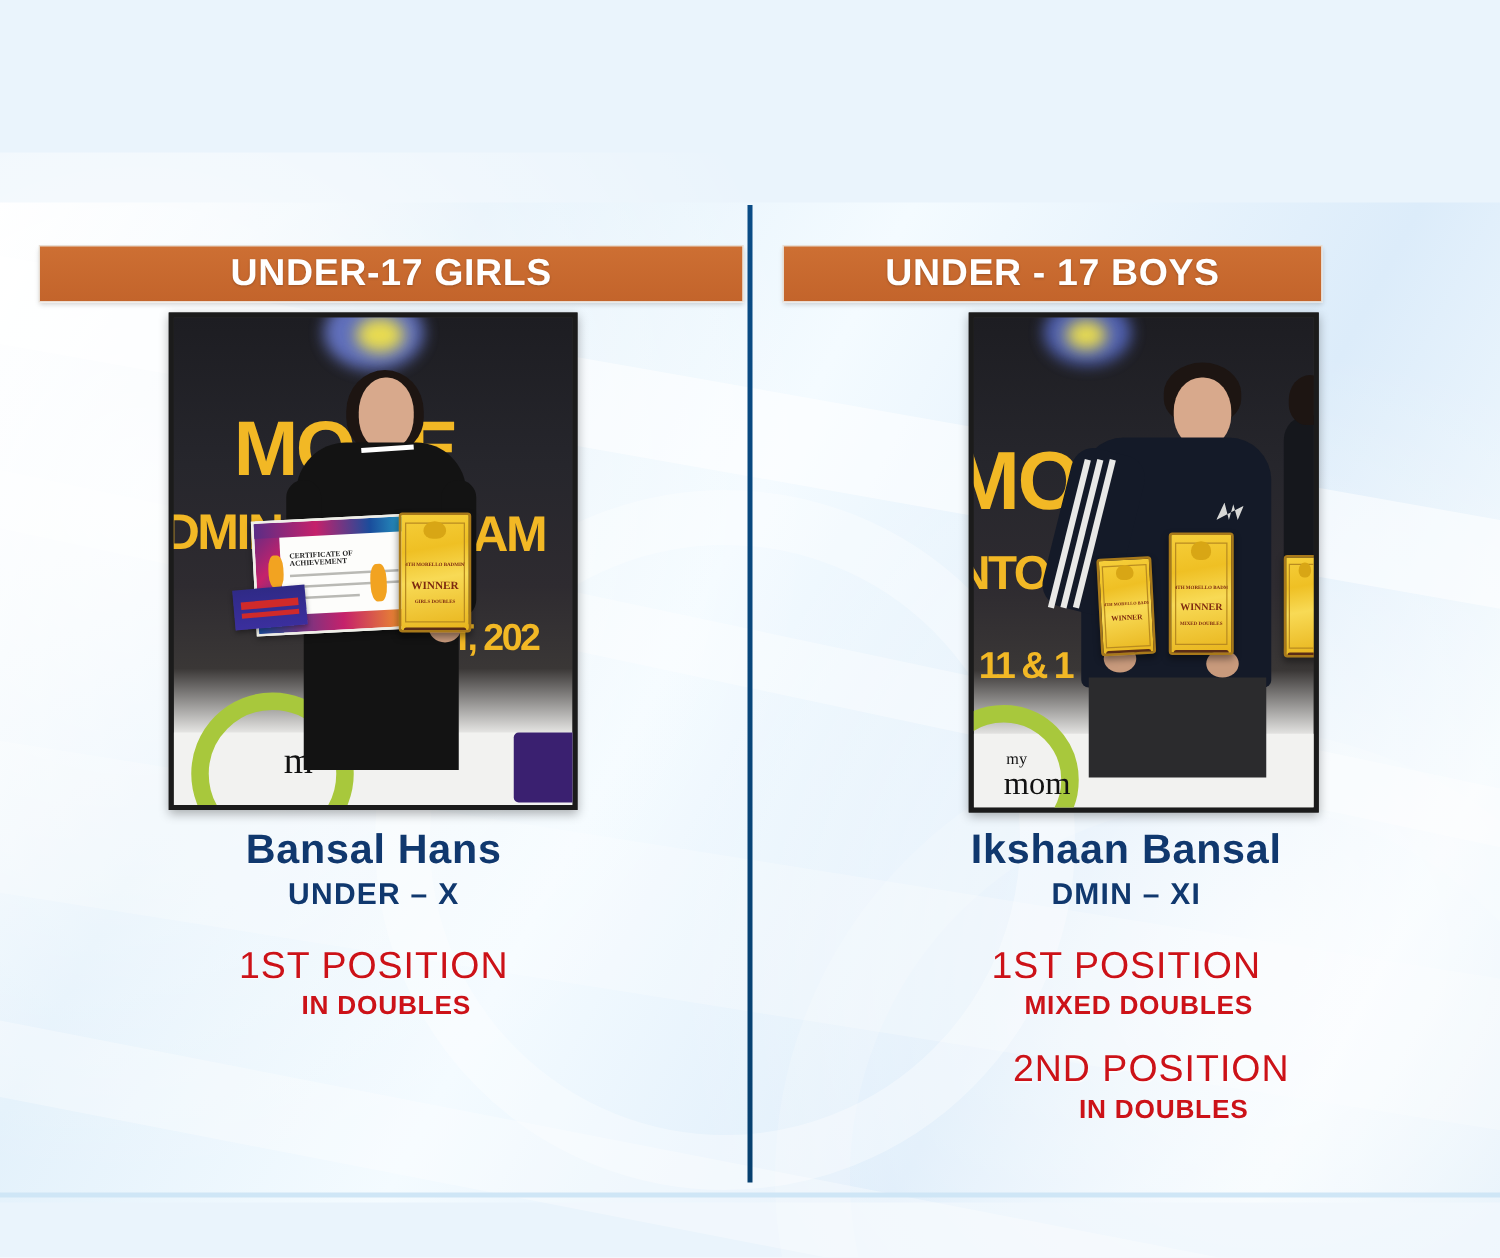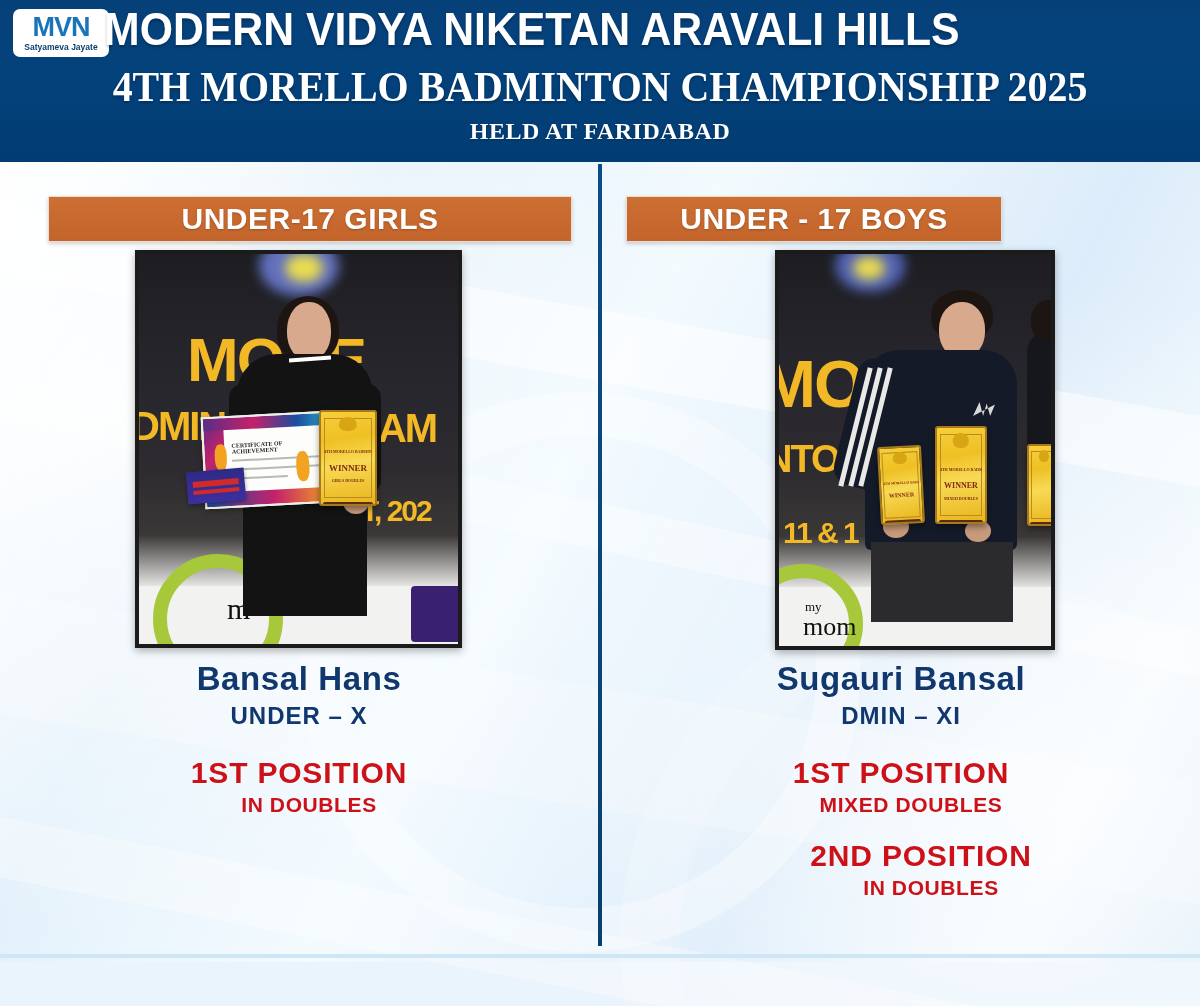--- a/index.html
+++ b/index.html
@@ -147,22 +147,22 @@
     position: absolute;
     top: 34px;
     height: 46px;
     background: linear-gradient(180deg,#cd6f33,#c3642b);
     border: 1px solid #e8ded4;
     box-shadow: 0 2px 4px rgba(0,0,0,.18);
     display: flex;
     align-items: center;
     justify-content: center;
   }
-  .col.left  .cat-banner { left: 48px;  width: 524px; }
-  .col.right .cat-banner { left: 24px;  width: 376px; }
+  .col.left  .cat-banner { left: 31px;  width: 564px; }
+  .col.right .cat-banner { left: 24px;  width: 432px; }
   .cat-banner span {
     font-family: "Liberation Sans", sans-serif;
     font-weight: 700;
     font-size: 30px;
     color: #ffffff;
     letter-spacing: .5px;
     text-shadow: 0 1px 2px rgba(0,0,0,.22);
   }
 
   
@@ -304,21 +304,21 @@
     font-family: "Liberation Sans", sans-serif;
     font-weight: 700;
     font-size: 24px;
     color: #10386e;
     letter-spacing: 1px;
   }
   .ach { margin-top: 26px; }
   .ach + .ach { margin-top: 22px; margin-left: 40px; }
   .pos {
     font-family: "Liberation Sans", sans-serif;
-    font-weight: 700;
+    font-weight: 400;
     font-size: 30px;
     color: #cc1218;
     letter-spacing: .8px;
     text-shadow: 0 1px 1px rgba(255,255,255,.75);
   }
   .evt {
     margin-top: 3px;
     font-family: "Liberation Sans", sans-serif;
     font-weight: 700;
     font-size: 21px;
@@ -357,29 +357,20 @@
     <div class="bg-wash"></div>
     <div class="bg-wash2"></div>
     <div class="bg-arc a1"></div>
     <div class="bg-arc a2"></div>
     <div class="bg-stripe d1"></div>
     <div class="bg-stripe d2"></div>
     <div class="bg-stripe d3"></div>
     <div class="bg-stripe d4"></div>
   </div>
 
-  <div class="header">
-    <div class="logo-box">
-      <div class="logo-mvn">MVN</div>
-      <div class="logo-tag">Satyameva Jayate</div>
-    </div>
-    <div class="title-main">MODERN VIDYA NIKETAN ARAVALI HILLS</div>
-    <div class="title-sub">4TH MORELLO BADMINTON CHAMPIONSHIP 2025</div>
-    <div class="title-held">HELD AT FARIDABAD</div>
-  </div>
 
   <div class="divider"></div>
 
   <div class="col left">
 
     <div class="cat-banner">
       <span>UNDER-17 GIRLS</span>
     </div>
 
     <div class="photo">
@@ -501,21 +492,21 @@
       </div>
 
       <div class="trophy" style="left:248px; top:190px; width:34px; height:82px;">
         <div class="inner"></div>
         <div class="crest"></div>
         <div class="base"></div>
       </div>
     </div>
 
     <div class="info">
-      <div class="name">Sugauri Bansal</div>
+      <div class="name">Ikshaan Bansal</div>
       <div class="klass">DMIN – XI</div>
       <div class="ach">
         <div class="pos">1ST POSITION</div>
         <div class="evt">MIXED DOUBLES</div>
       </div>
       <div class="ach">
         <div class="pos">2ND POSITION</div>
         <div class="evt">IN DOUBLES</div>
       </div>
     </div>

